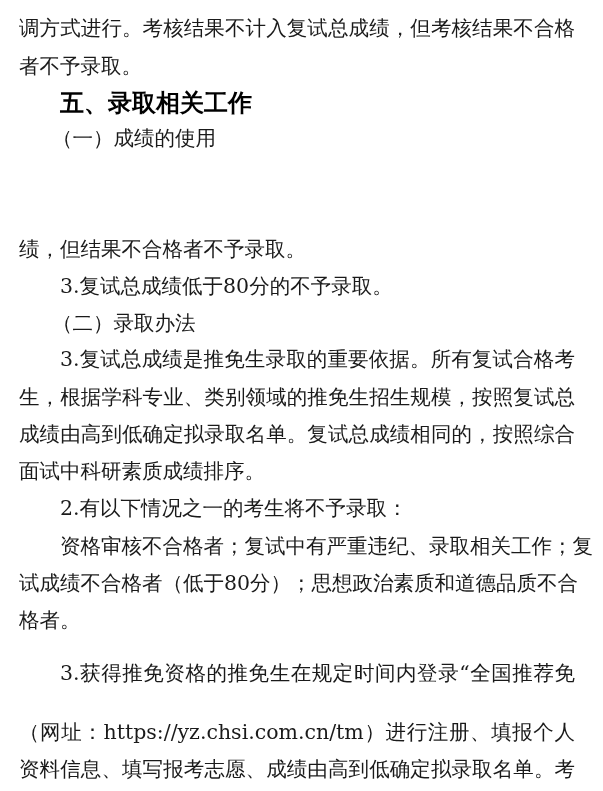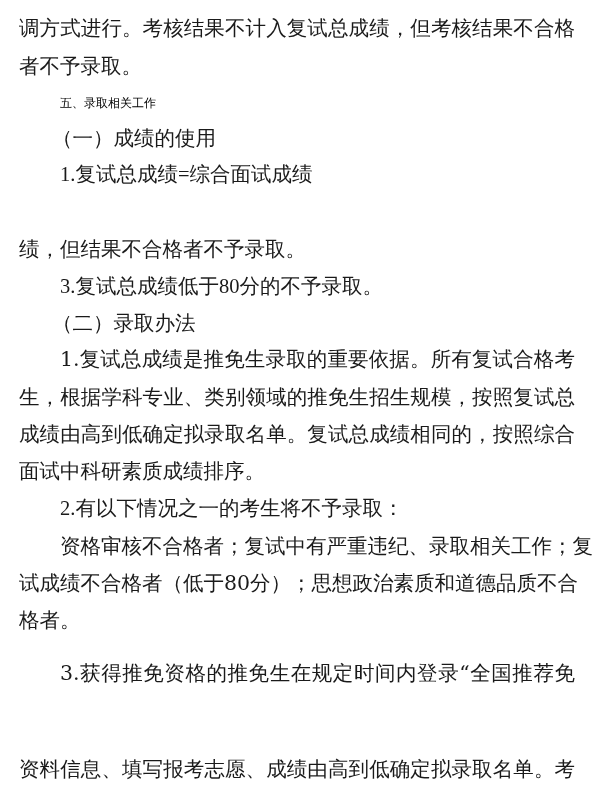--- a/index.html
+++ b/index.html
@@ -15,45 +15,45 @@
     left: 19px;
     width: 556px;
     height: 30px;
     font-size: 20.5px;
     line-height: 30px;
     white-space: nowrap;
     text-align: justify;
     text-align-last: justify;
     letter-spacing: 0;
   }
-  .line.short { text-align-last: left; font-family: Liberation Serif, serif; }
+  .line.short { text-align-last: left; }
   .indent { left: 60px; width: 515px; }
   .heading {
     font-family: "DejaVu Sans", "Liberation Sans", sans-serif;
-    font-weight: normal;
-    font-size: 12px;
+    font-weight: bold;
+    font-size: 24px;
     color: #000;
     text-align-last: left;
   }
 </style>
 </head>
 <body>
 
 <div class="page">
   <div class="line" style="top:13px">调方式进行。考核结果不计入复试总成绩，但考核结果不合格</div>
   <div class="line short" style="top:51px">者不予录取。</div>
   <div class="line indent heading" style="top:88px">五、录取相关工作</div>
   <div class="line short" style="top:123px; left:52px;">（一）成绩的使用</div>
-  <div class="line short indent" style="top:159px">1.复试总成绩=综合面试成绩</div>
   <div class="line short" style="top:234px">绩，但结果不合格者不予录取。</div>
   <div class="line short indent" style="top:271px">3.复试总成绩低于80分的不予录取。</div>
   <div class="line short" style="top:308px; left:52px;">（二）录取办法</div>
-  <div class="line indent" style="top:344px">1.复试总成绩是推免生录取的重要依据。所有复试合格考</div>
+  <div class="line indent" style="top:344px">3.复试总成绩是推免生录取的重要依据。所有复试合格考</div>
   <div class="line" style="top:382px">生，根据学科专业、类别领域的推免生招生规模，按照复试总</div>
   <div class="line short" style="top:456px">面试中科研素质成绩排序。</div>
   <div class="line" style="top:419px">成绩由高到低确定拟录取名单。复试总成绩相同的，按照综合</div>
   <div class="line short indent" style="top:493px">2.有以下情况之一的考生将不予录取：</div>
   <div class="line indent" style="top:531px">资格审核不合格者；复试中有严重违纪、录取相关工作；复</div>
   <div class="line" style="top:568px">试成绩不合格者（低于80分）；思想政治素质和道德品质不合</div>
   <div class="line short" style="top:605px">格者。</div>
   <div class="line indent" style="top:658px">3.获得推免资格的推免生在规定时间内登录“全国推荐免</div>
+  <div class="line" style="top:717px">（网址：https://yz.chsi.com.cn/tm）进行注册、填报个人</div>
   <div class="line" style="top:754px">资料信息、填写报考志愿、成绩由高到低确定拟录取名单。考</div>
 </div>
 
 </body></html>

